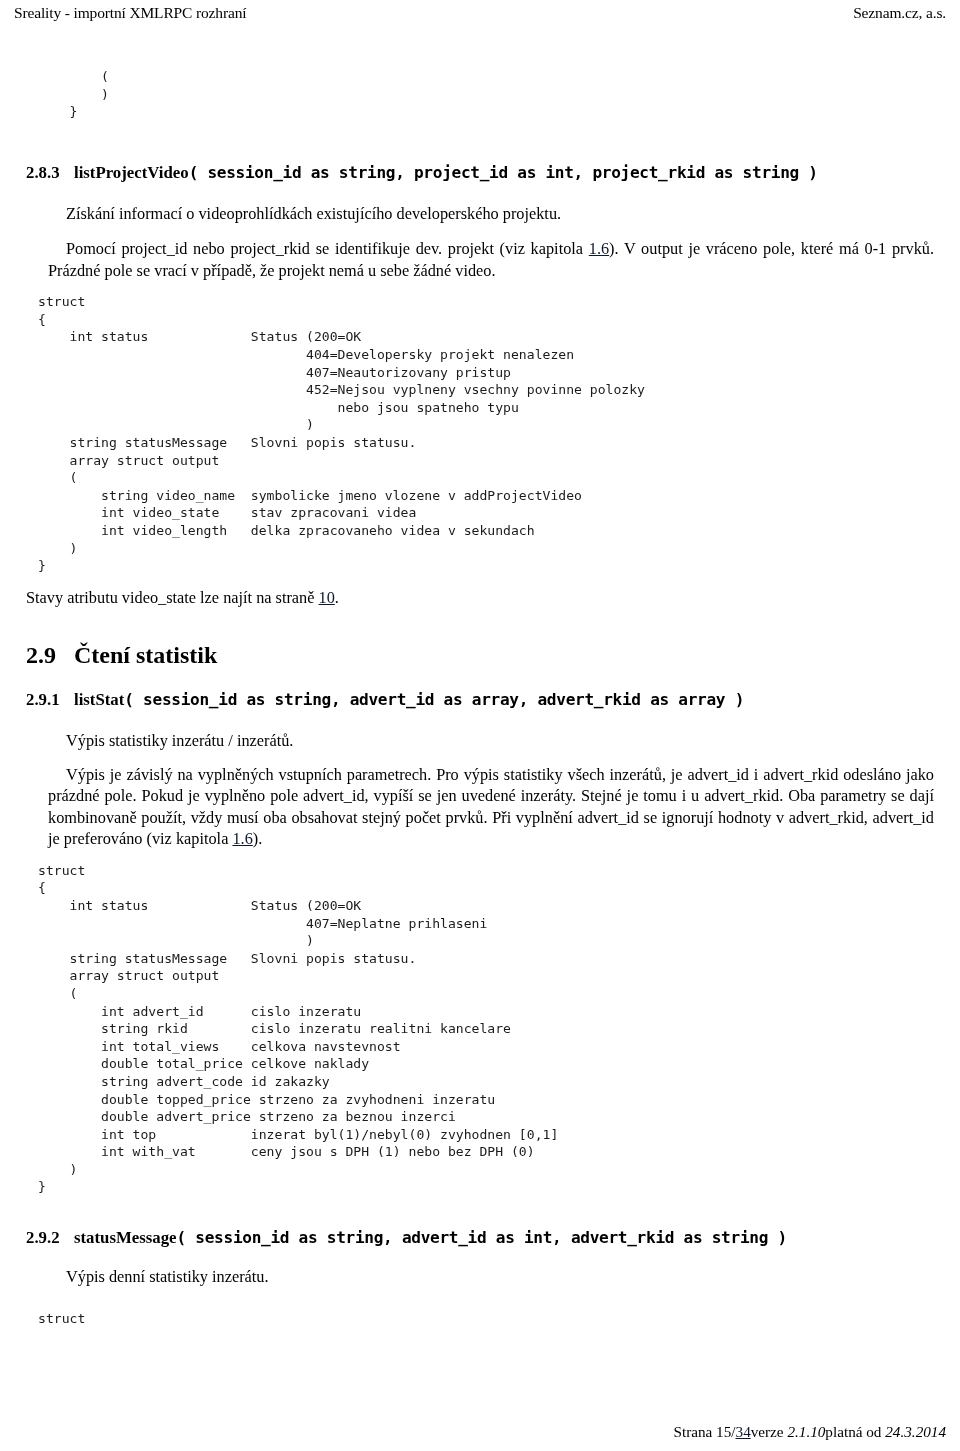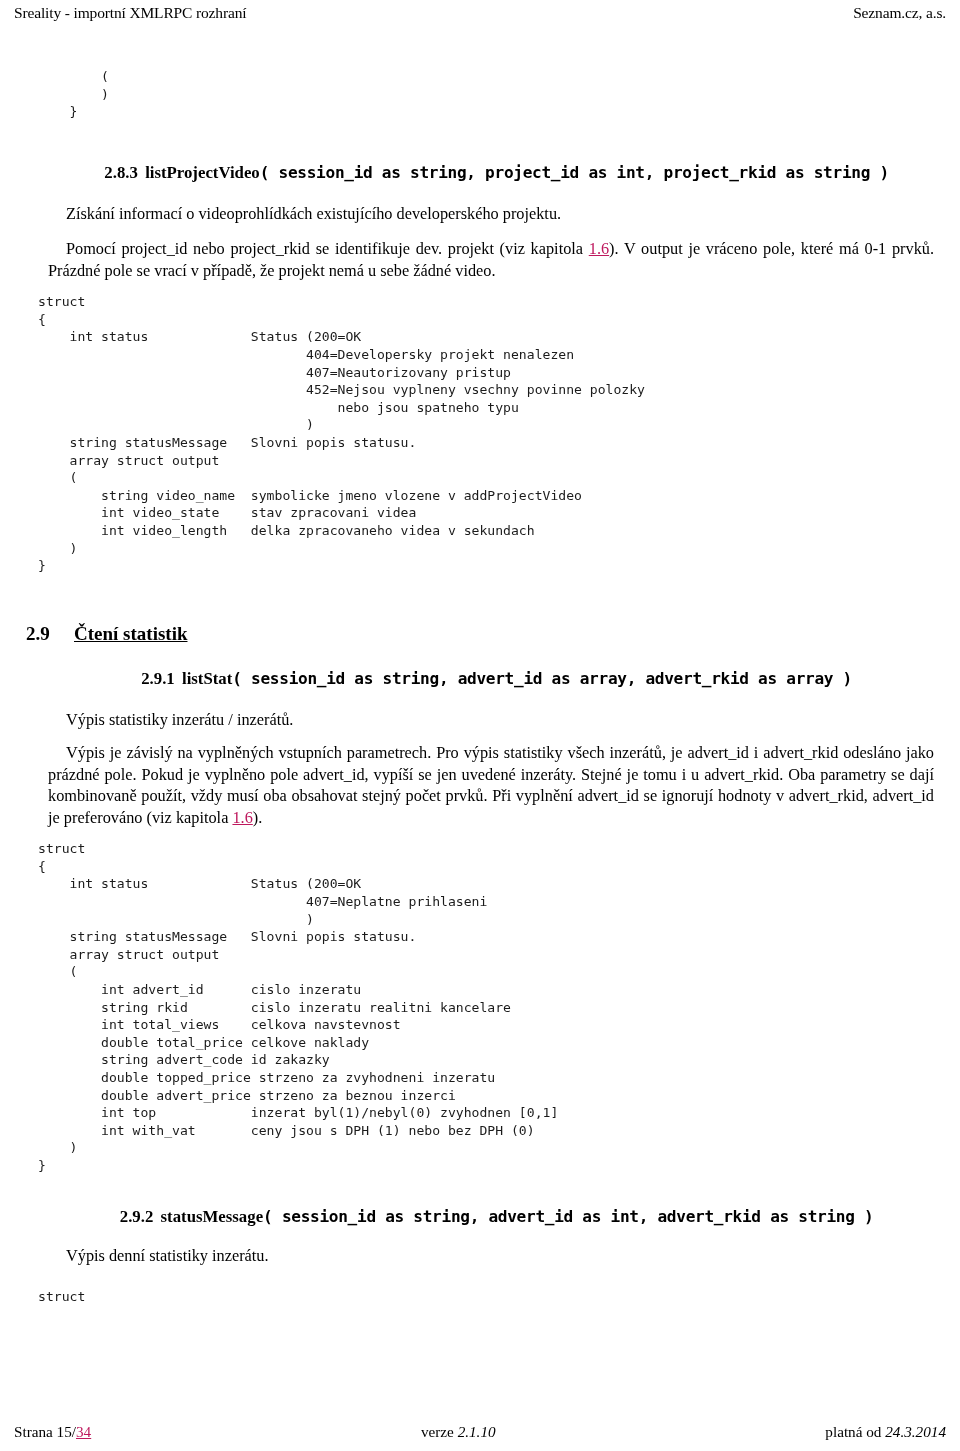--- a/index.html
+++ b/index.html
@@ -60,35 +60,33 @@
     letter-spacing: 0px;
   }
 
   .code-frag-top {
     padding-top: 38px;
   }
 
   h2.sec {
     font-family: "Liberation Serif", "DejaVu Serif", serif;
     font-weight: bold;
-    font-size: 19px;
+    font-size: 24px;
     margin: 0;
     padding: 0 0 0 26px;
     line-height: 26px;
-    text-decoration: underline;
   }
   h3.subsec {
     font-family: "Liberation Serif", "DejaVu Serif", serif;
     font-weight: bold;
     font-size: 16.8px;
     margin: 0;
     padding: 0 0 0 26px;
     line-height: 24px;
     white-space: nowrap;
-    text-align: center;
   }
   h3.subsec .num {
     display: inline-block;
     min-width: 48px;
   }
   h2.sec .num {
     display: inline-block;
     min-width: 48px;
   }
   h3.subsec .sig {
@@ -103,42 +101,42 @@
     font-size: 16.3px;
     line-height: 21.5px;
     margin: 0;
     padding: 0 26px 0 48px;
     text-align: justify;
     text-indent: 18px;
   }
   p.body.noindent { text-indent: 0; }
   p.body.flush { padding-left: 26px; }
 
-  .lnk { color: #be185d; }
+  .lnk { color: #0f172a; }
   .sp-10 { height: 10px; }
   .sp-12 { height: 12px; }
   .sp-14 { height: 14px; }
   .sp-16 { height: 16px; }
   .sp-18 { height: 18px; }
   .sp-20 { height: 20px; }
   .sp-30 { height: 30px; }
   .sp-34 { height: 34px; }
   .sp-40 { height: 40px; }
 
   
   .footer {
     position: absolute;
     left: 0;
     bottom: 8px;
     width: 960px;
     height: 22px;
     padding: 0 14px;
     box-sizing: border-box;
     display: flex;
-    justify-content: space-between;
+    justify-content: flex-end;
     align-items: center;
     font-family: "Liberation Serif", "DejaVu Serif", serif;
     font-size: 15.2px;
   }
   .footer .mid { }
   .footer .right em { font-style: italic; }
   .footer-left, .footer-right, .footer-mid { white-space: nowrap; }
 </style>
 </head>
 <body>
@@ -182,20 +180,21 @@
     array struct output
     (
         string video_name  symbolicke jmeno vlozene v addProjectVideo
         int video_state    stav zpracovani videa
         int video_length   delka zpracovaneho videa v sekundach
     )
 }</pre>
 
     <div class="sp-12"></div>
 
+    <p class="body noindent flush"><span>Stavy atributu video_state lze najít na straně </span><a class="lnk" href="#">10</a><span>.</span></p>
 
     <div class="sp-34"></div>
 
     <h2 class="sec"><span class="num">2.9</span><span>Čtení statistik</span></h2>
 
     <div class="sp-20"></div>
 
     <h3 class="subsec"><span class="num">2.9.1</span><span>listStat</span><span class="sig">( session_id as string, advert_id as array, advert_rkid as array )</span></h3>
 
     <div class="sp-18"></div>

